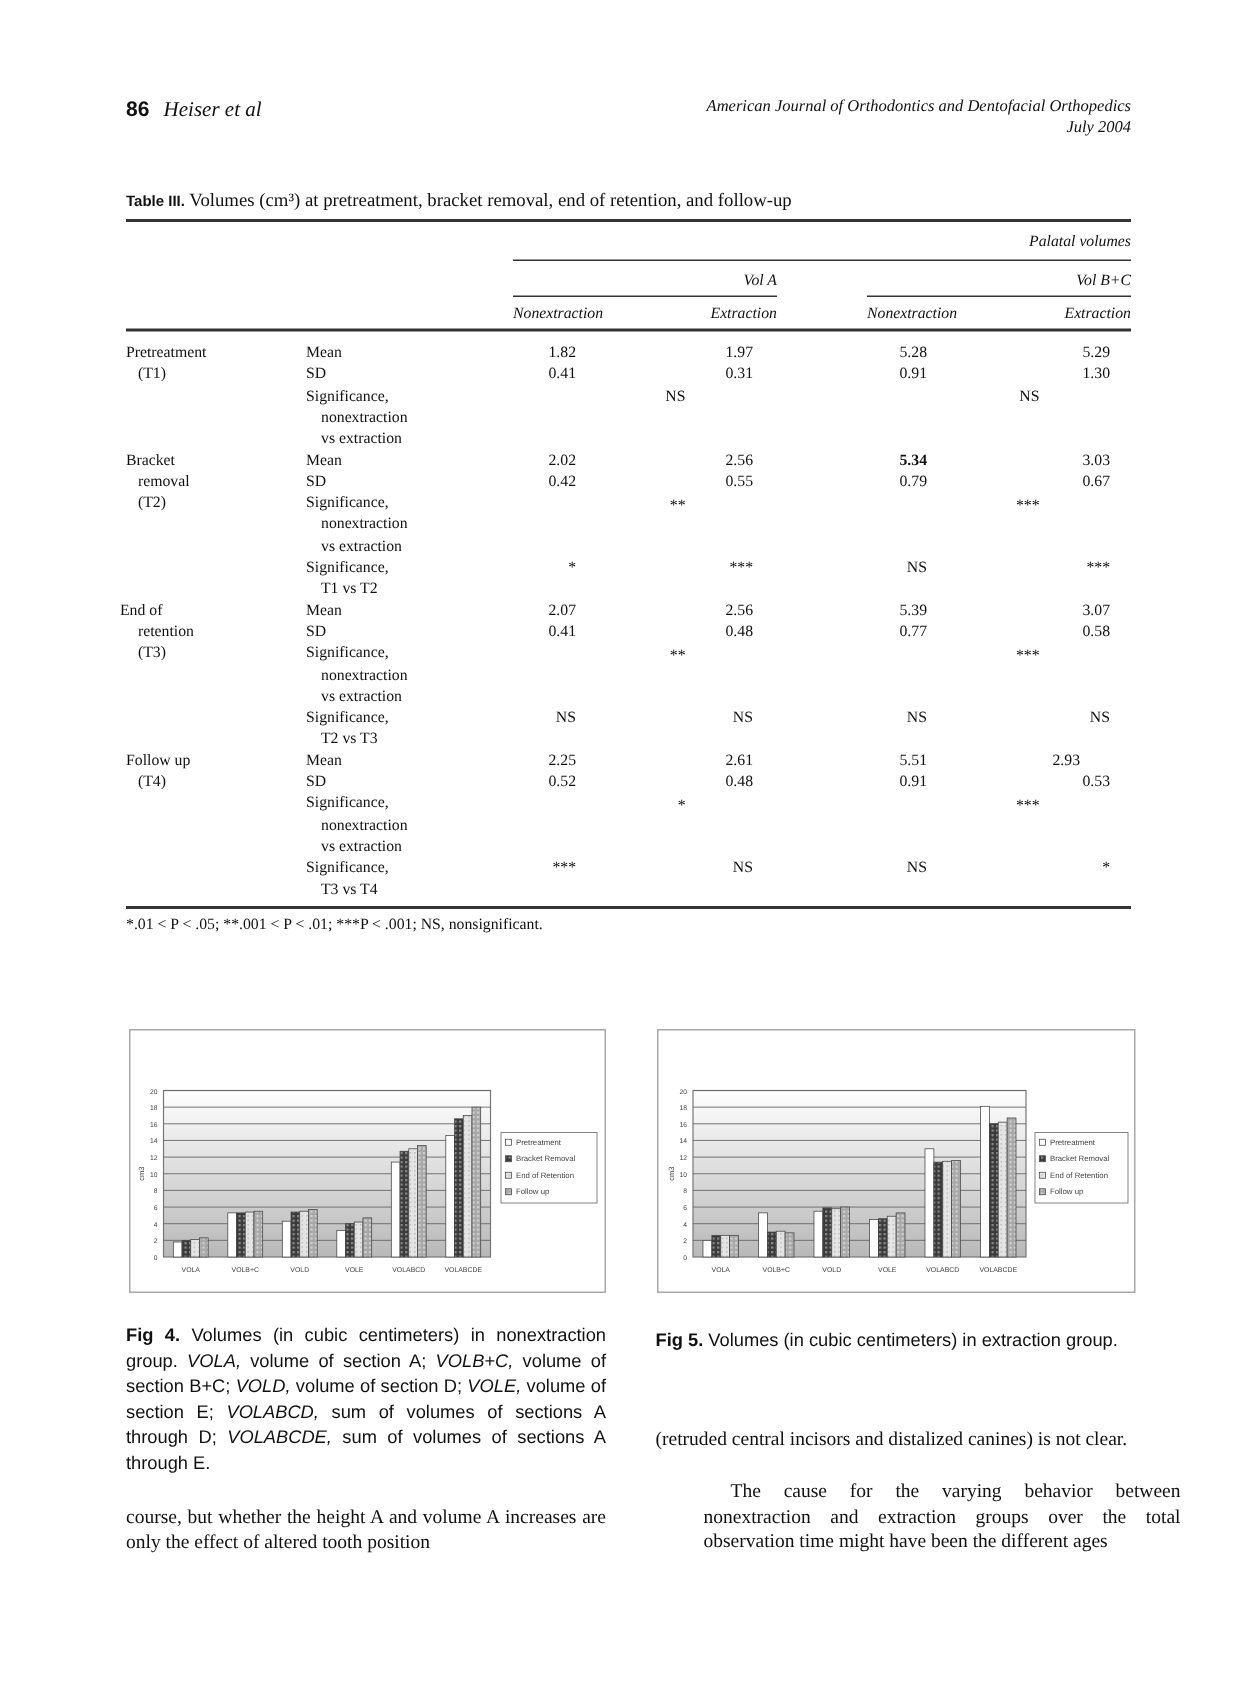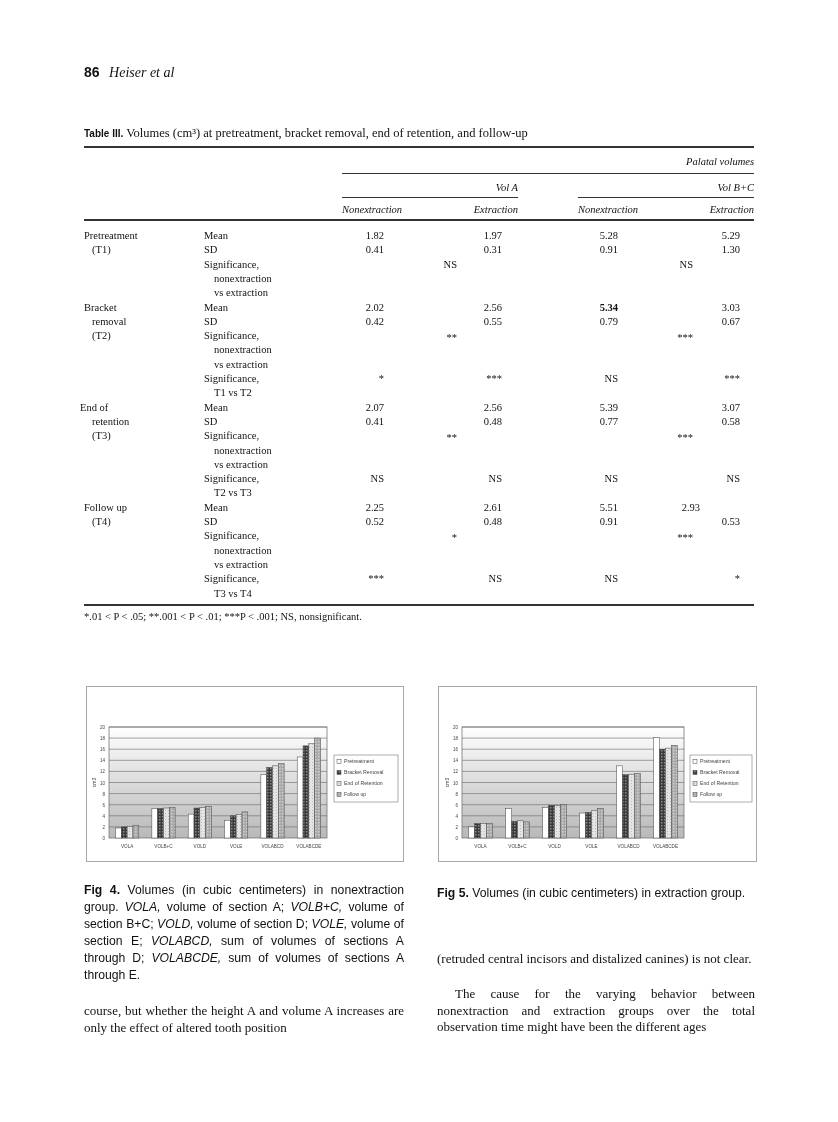--- a/index.html
+++ b/index.html
@@ -20,31 +20,33 @@
   .it { font-style: italic; }
   .num { text-align: right; }
   .ctr { text-align: right; }
   .foot { left: 84px; top: 611px; font-size: 10.5px; }
 
   
   .figframe { position: absolute; border: 1px solid #a8a8a8; background: #fff; }
   .caption { position: absolute; font-family: "Liberation Sans", sans-serif; font-size: 12.2px; line-height: 17px; text-align: justify; }
   .caption b { font-weight: bold; }
   .body-text { position: absolute; font-size: 13px; line-height: 16.5px; text-align: justify; }
-  .ind { text-indent: 18px; }
+  .ind { text-indent: 18px; margin-left: 32px; }
   svg text { font-family: "Liberation Sans", sans-serif; }
 </style>
 </head>
 <body>
 
 <div class="abs rh-left">
   <span class="pg">86</span>
   <span class="au">Heiser et al</span>
 </div>
 <div class="abs rh-right">
+  <div>American Journal of Orthodontics and Dentofacial Orthopedics</div>
+  <div>July 2004</div>
 </div>
 
 <div class="abs tcap">
   <span class="lab">Table III.</span>
   <span>Volumes (cm³) at pretreatment, bracket removal, end of retention, and follow-up</span>
 </div>
 
 <div id="table">
     <div class="rule" style="left: 84px; top: 146px; width: 670px; height: 1.5px;"></div>
     <div class="cell it ctr" style="left: 342px; top: 155px; width: 412px;">Palatal volumes</div>
@@ -122,21 +124,21 @@
     <div class="cell num" style="left: 324px; top: 472.1px; width: 60px;">NS</div>
     <div class="cell num" style="left: 442px; top: 472.1px; width: 60px;">NS</div>
     <div class="cell num" style="left: 558px; top: 472.1px; width: 60px;">NS</div>
     <div class="cell num" style="left: 680px; top: 472.1px; width: 60px;">NS</div>
     <div class="cell " style="left: 84px; top: 500.7px;">Follow up</div>
     <div class="cell " style="left: 92px; top: 515px;">(T4)</div>
     <div class="cell " style="left: 204px; top: 500.7px;">Mean</div>
     <div class="cell num" style="left: 324px; top: 500.7px; width: 60px;">2.25</div>
     <div class="cell num" style="left: 442px; top: 500.7px; width: 60px;">2.61</div>
     <div class="cell num" style="left: 558px; top: 500.7px; width: 60px;">5.51</div>
-    <div class="cell num" style="left: 640px; top: 500.7px; width: 60px;">2.93</div>
+    <div class="cell num" style="left: 660px; top: 500.7px; width: 60px;">2.93</div>
     <div class="cell " style="left: 204px; top: 515px;">SD</div>
     <div class="cell num" style="left: 324px; top: 515px; width: 60px;">0.52</div>
     <div class="cell num" style="left: 442px; top: 515px; width: 60px;">0.48</div>
     <div class="cell num" style="left: 558px; top: 515px; width: 60px;">0.91</div>
     <div class="cell num" style="left: 680px; top: 515px; width: 60px;">0.53</div>
     <div class="cell " style="left: 204px; top: 529.3px;">Significance,</div>
     <div class="cell " style="left: 214px; top: 543.6px;">nonextraction</div>
     <div class="cell " style="left: 214px; top: 557.9px;">vs extraction</div>
     <div class="cell ctr" style="left: 397px; top: 531.3px; width: 60px;">*</div>
     <div class="cell ctr" style="left: 633px; top: 531.3px; width: 60px;">***</div>

